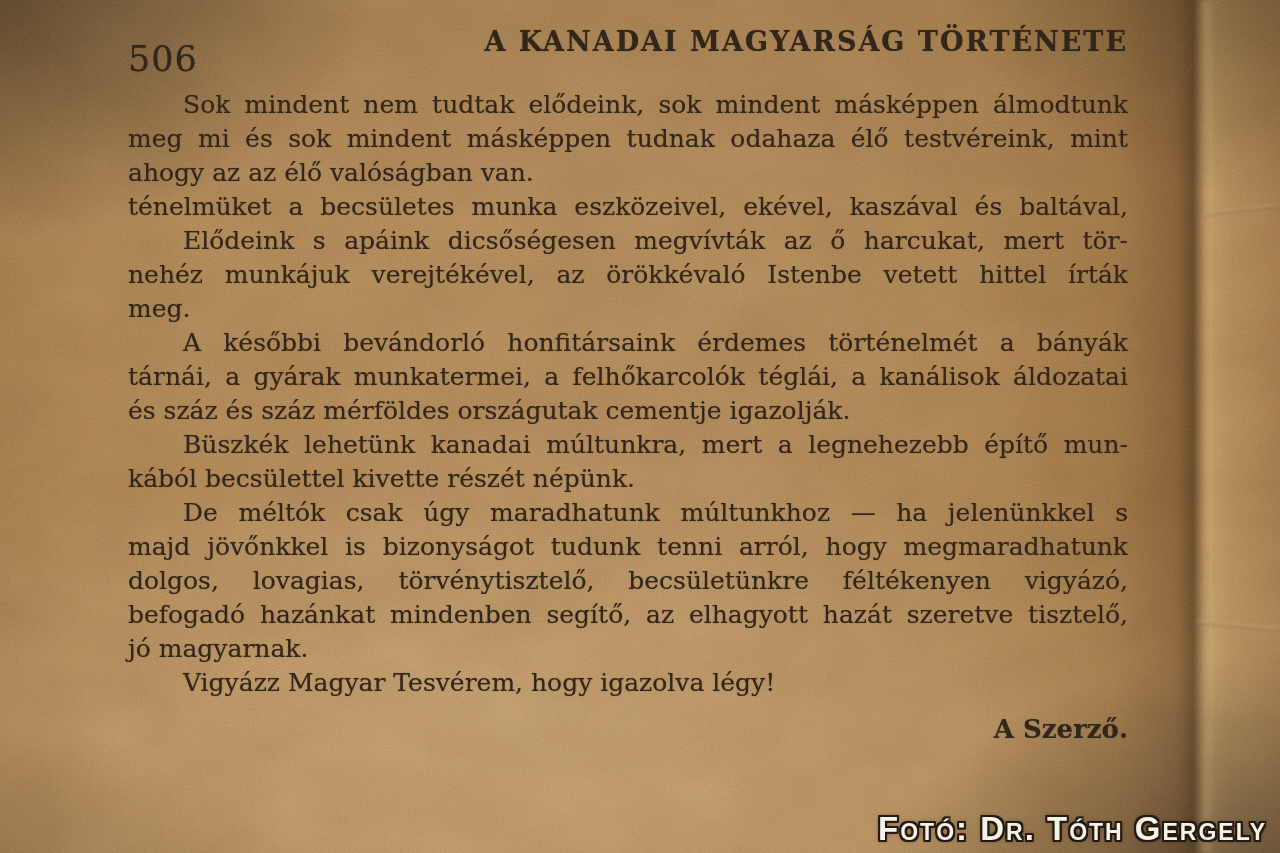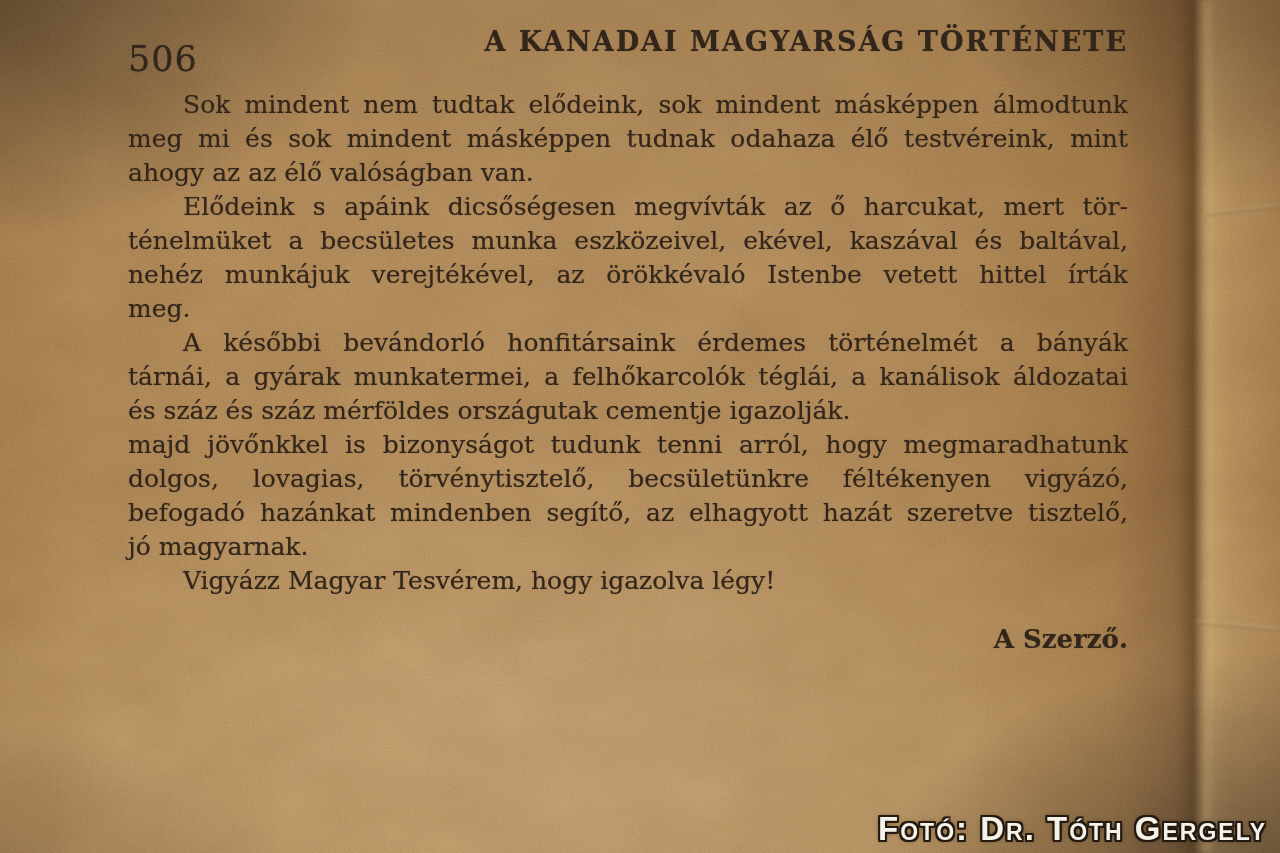--- a/index.html
+++ b/index.html
@@ -52,21 +52,21 @@
   
   .body-text{
     position:absolute;left:128px;top:88px;width:1000px;
     font-size:25px;line-height:34px;color:var(--ink);
     text-shadow:0 0 1px rgba(40,25,10,.6);
   }
   .para{margin:0;}
   .line{text-align:justify;text-align-last:justify;white-space:normal;}
   .line.first{text-indent:55px;}
   .line.last{text-align-last:left;}
-  .signature-row{margin-top:24px;text-align:right;font-weight:bold;font-size:26px;}
+  .signature-row{margin-top:12px;text-align:right;font-weight:bold;font-size:26px;}
 
   
   .texture{position:absolute;inset:0;pointer-events:none;}
   .tex-multiply{mix-blend-mode:multiply;opacity:.55;}
   .tex-screen{mix-blend-mode:screen;opacity:.20;}
   .tex-mottle{mix-blend-mode:multiply;opacity:.30;}
 
   
   .photo-credit{
     position:absolute;right:13px;bottom:5px;
@@ -99,31 +99,36 @@
   </div>
 
   <div class="body-text">
 
   <div class="para">
         <div class="line first">Sok mindent nem tudtak elődeink, sok mindent másképpen álmodtunk</div>
         <div class="line">meg mi és sok mindent másképpen tudnak odahaza élő testvéreink, mint</div>
         <div class="line last">ahogy az az élő valóságban van.</div>
       </div>
       <div class="para">
+        <div class="line">ténelmüket a becsületes munka eszközeivel, ekével, kaszával és baltával,</div>
         <div class="line first">Elődeink s apáink dicsőségesen megvívták az ő harcukat, mert tör-</div>
-        <div class="line">ténelmüket a becsületes munka eszközeivel, ekével, kaszával és baltával,</div>
         <div class="line">nehéz munkájuk verejtékével, az örökkévaló Istenbe vetett hittel írták</div>
         <div class="line last">meg.</div>
       </div>
       <div class="para">
         <div class="line first">A későbbi bevándorló honfitársaink érdemes történelmét a bányák</div>
         <div class="line">tárnái, a gyárak munkatermei, a felhőkarcolók téglái, a kanálisok áldozatai</div>
         <div class="line last">és száz és száz mérföldes országutak cementje igazolják.</div>
       </div>
       <div class="para">
+        <div class="line first">Büszkék lehetünk kanadai múltunkra, mert a legnehezebb építő mun-</div>
+        <div class="line last">kából becsülettel kivette részét népünk.</div>
+      </div>
+      <div class="para">
+        <div class="line first">De méltók csak úgy maradhatunk múltunkhoz — ha jelenünkkel s</div>
         <div class="line">majd jövőnkkel is bizonyságot tudunk tenni arról, hogy megmaradhatunk</div>
         <div class="line">dolgos, lovagias, törvénytisztelő, becsületünkre féltékenyen vigyázó,</div>
         <div class="line">befogadó hazánkat mindenben segítő, az elhagyott hazát szeretve tisztelő,</div>
         <div class="line last">jó magyarnak.</div>
       </div>
       <div class="para">
         <div class="line first last">Vigyázz Magyar Tesvérem, hogy igazolva légy!</div>
       </div>
       <div class="signature-row">A Szerző.</div>
     </div>

